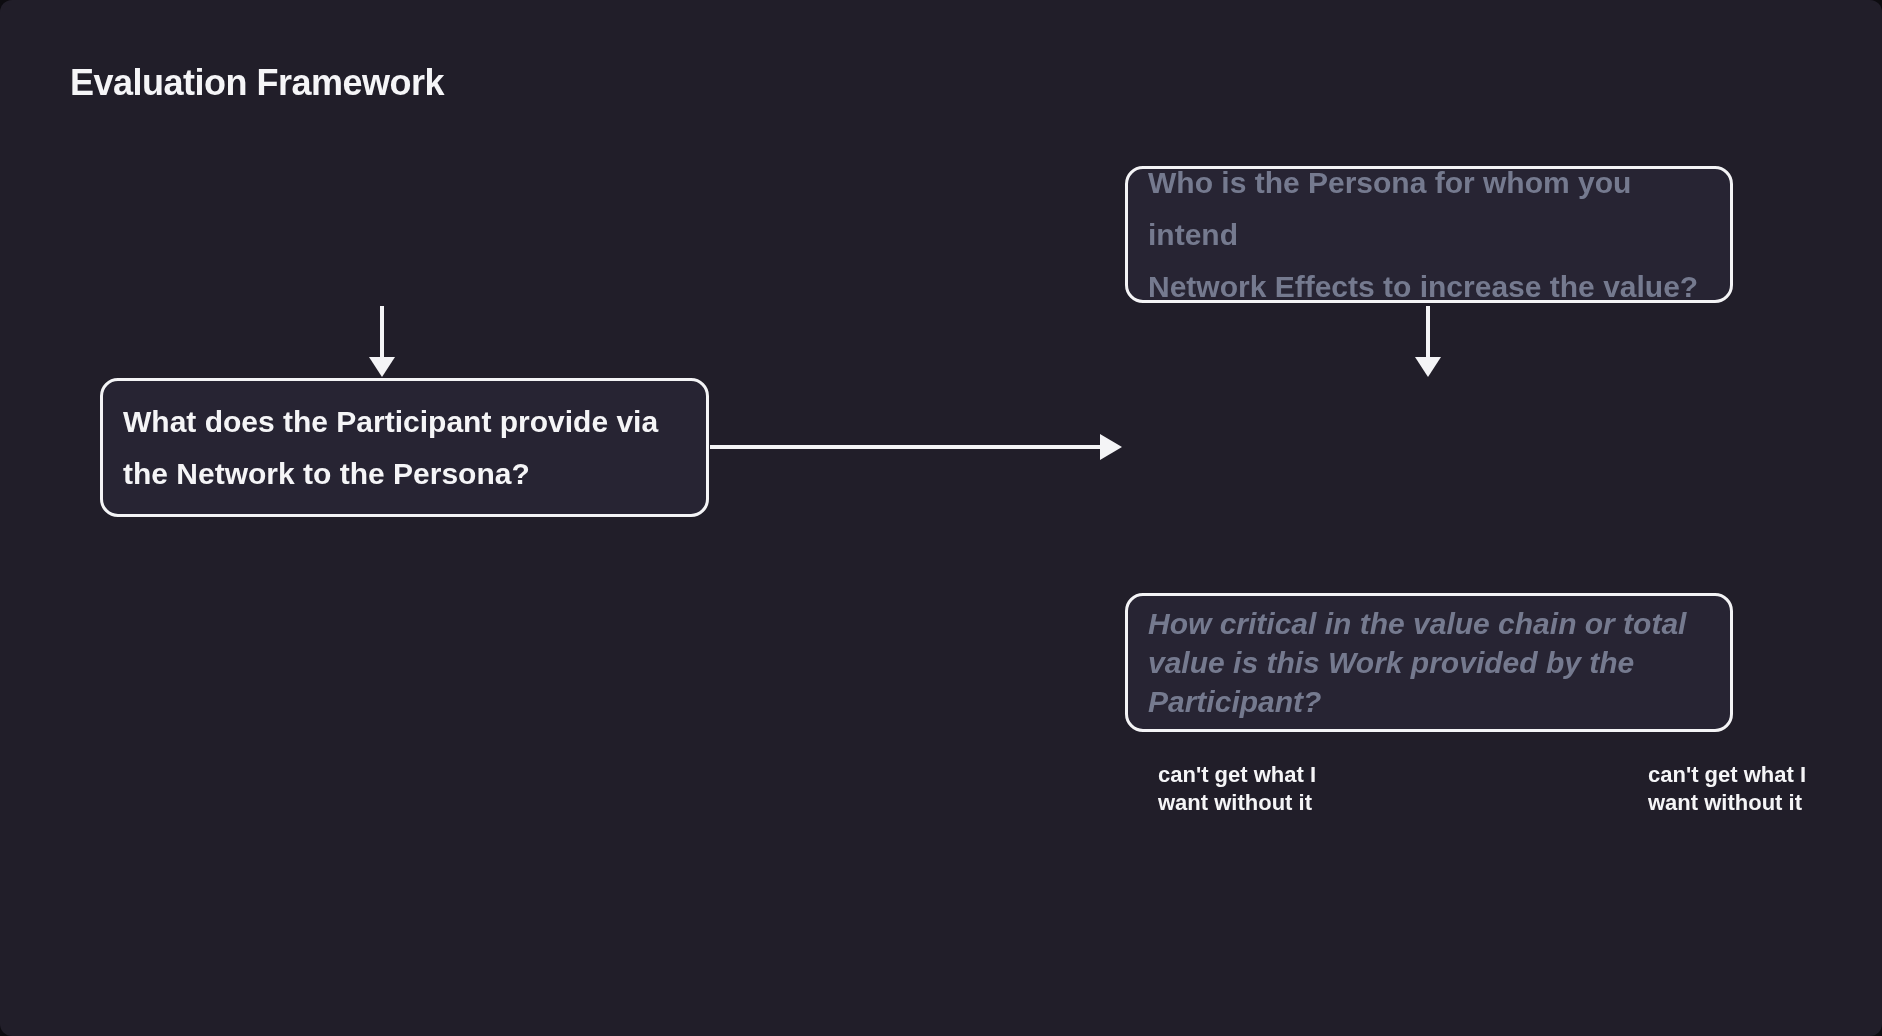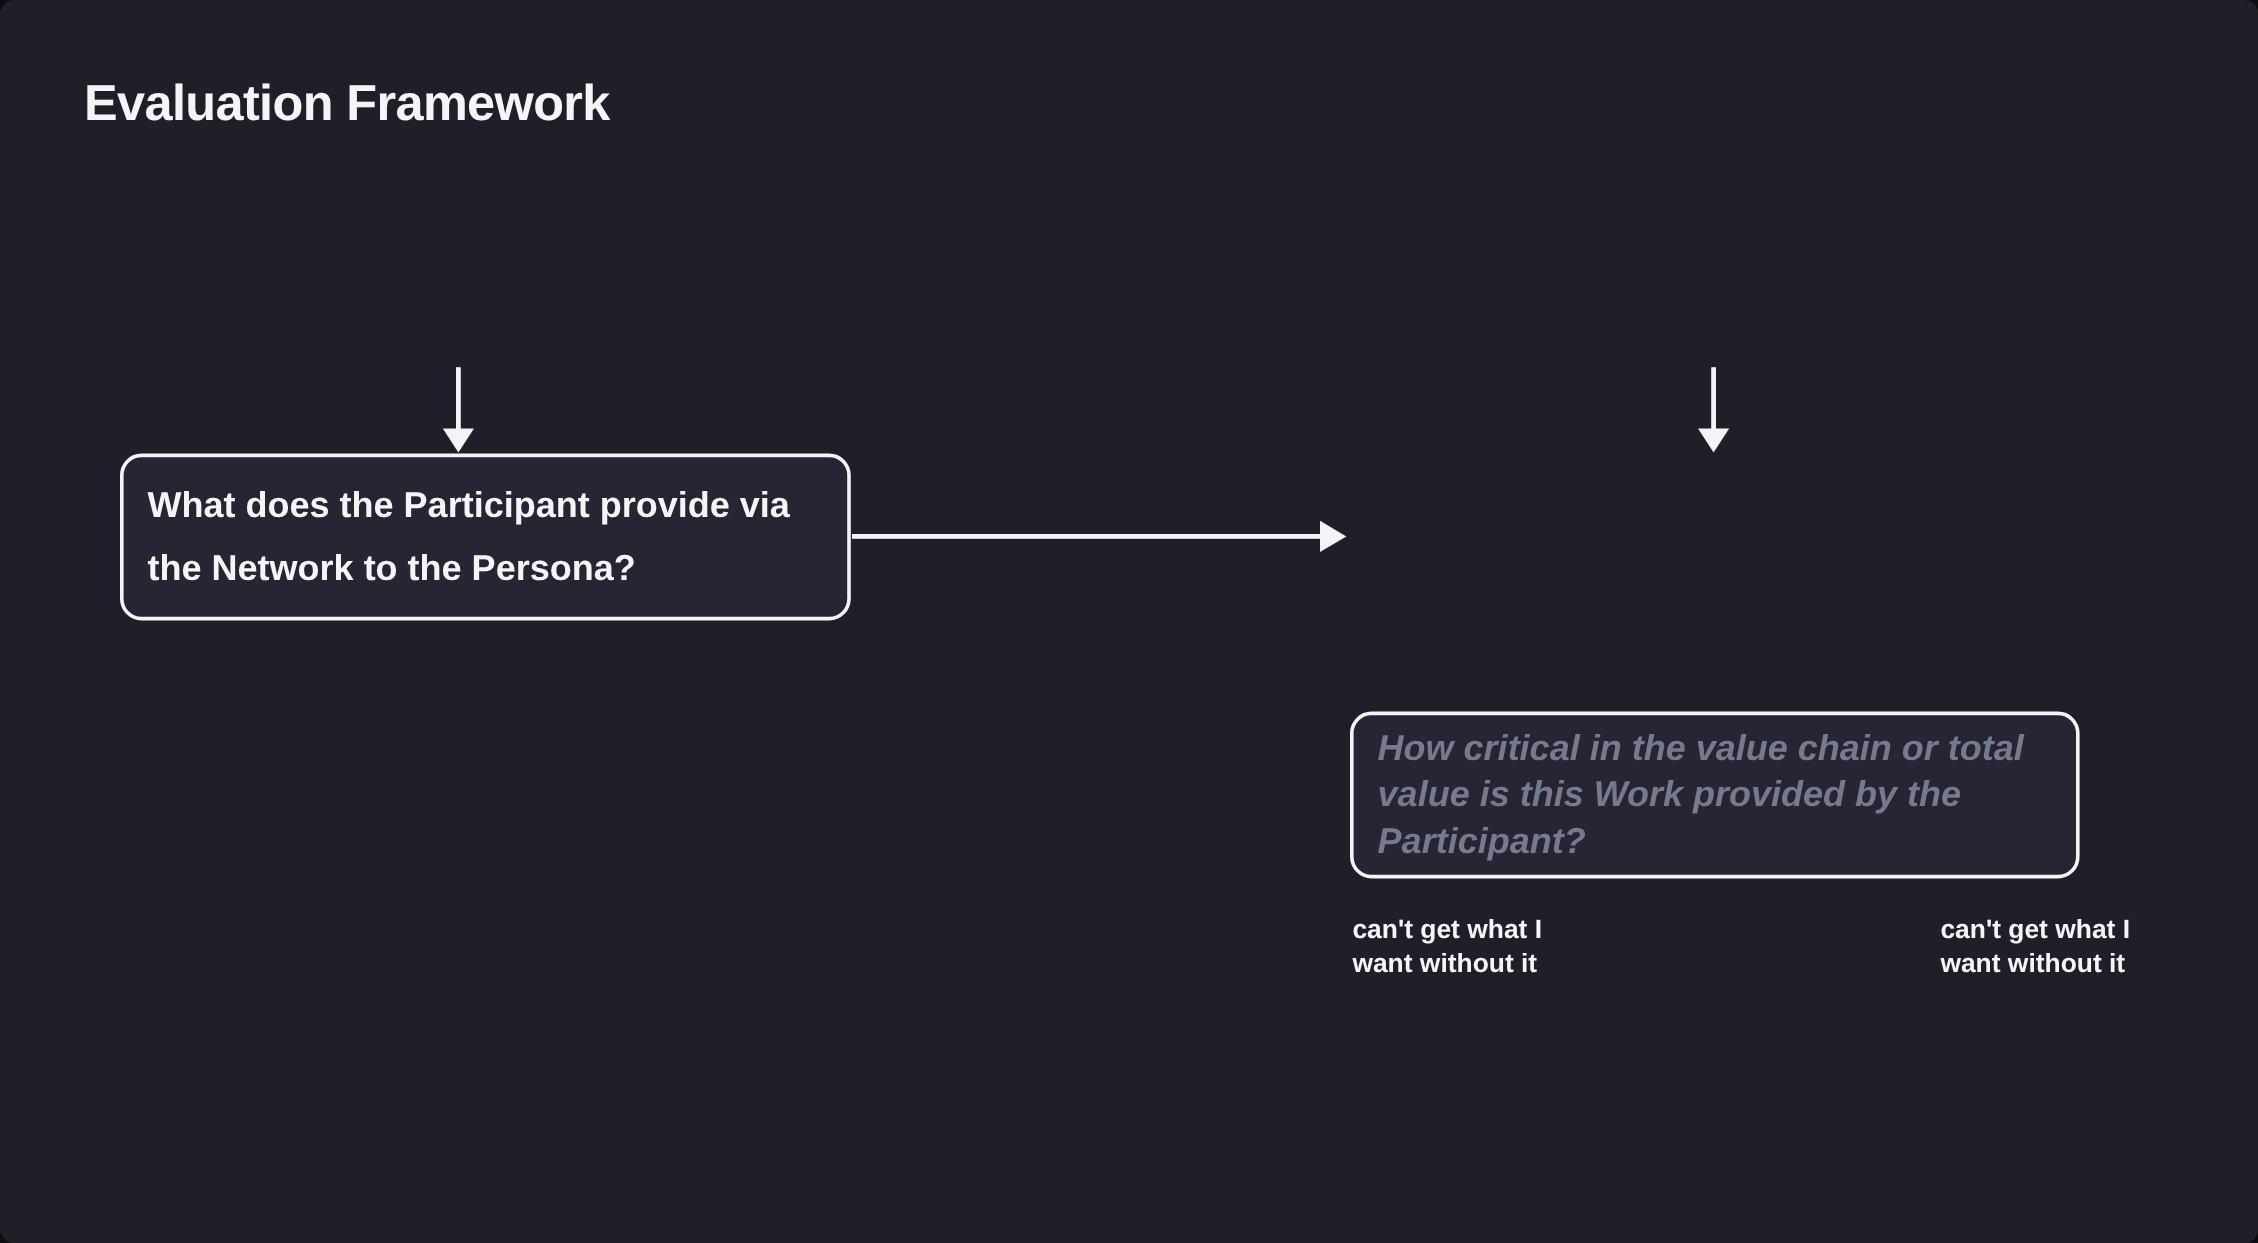--- a/index.html
+++ b/index.html
@@ -12,21 +12,21 @@
   .stage {
     position: relative;
     width: 1882px; height: 1036px;
     background: var(--background, #211e29);
     border-radius: 12px;
     overflow: hidden;
   }
   .title {
     position: absolute;
     left: 70px; top: 62px;
-    font-size: 42px;
+    font-size: 36px;
     font-weight: bold;
     letter-spacing: -0.5px;
     color: var(--text-primary, #f5f5f7);
   }
   .node {
     position: absolute;
     width: 609px;
     background: var(--box-fill, #272433);
     border: 3px solid var(--box-border, #f4f4f6);
     border-radius: 18px;
@@ -67,35 +67,38 @@
                     border-left: 22px solid var(--box-border, #f4f4f6); }
 
   .scale-label {
     position: absolute;
     top: 761px;
     font-size: 22px;
     font-weight: bold;
     line-height: 28px;
     color: var(--text-primary, #f5f5f7);
     white-space: pre-line;
+    margin-left: 31px;
   }
   .scale-label--left  { left: 1127px; }
   .scale-label--right { left: 1617px; }
 </style>
 </head>
 <body>
 
 <div class="stage">
 
   <h1 class="title">Evaluation Framework</h1>
 
 
   <div class="node n2 node--primary">What does the Participant provide via
 the Network to the Persona?</div>
 
+  <div class="node n3">Who is the Persona for whom you intend
+Network Effects to increase the value?</div>
 
 
   <div class="node n5 node--tight">How critical in the value chain or total
 value is this Work provided by the
 Participant?</div>
 
   <div class="shaft arrow-dl-shaft"></div>
   <div class="head arrow-dl-head"></div>
 
   <div class="shaft arrow-dr-shaft"></div>

